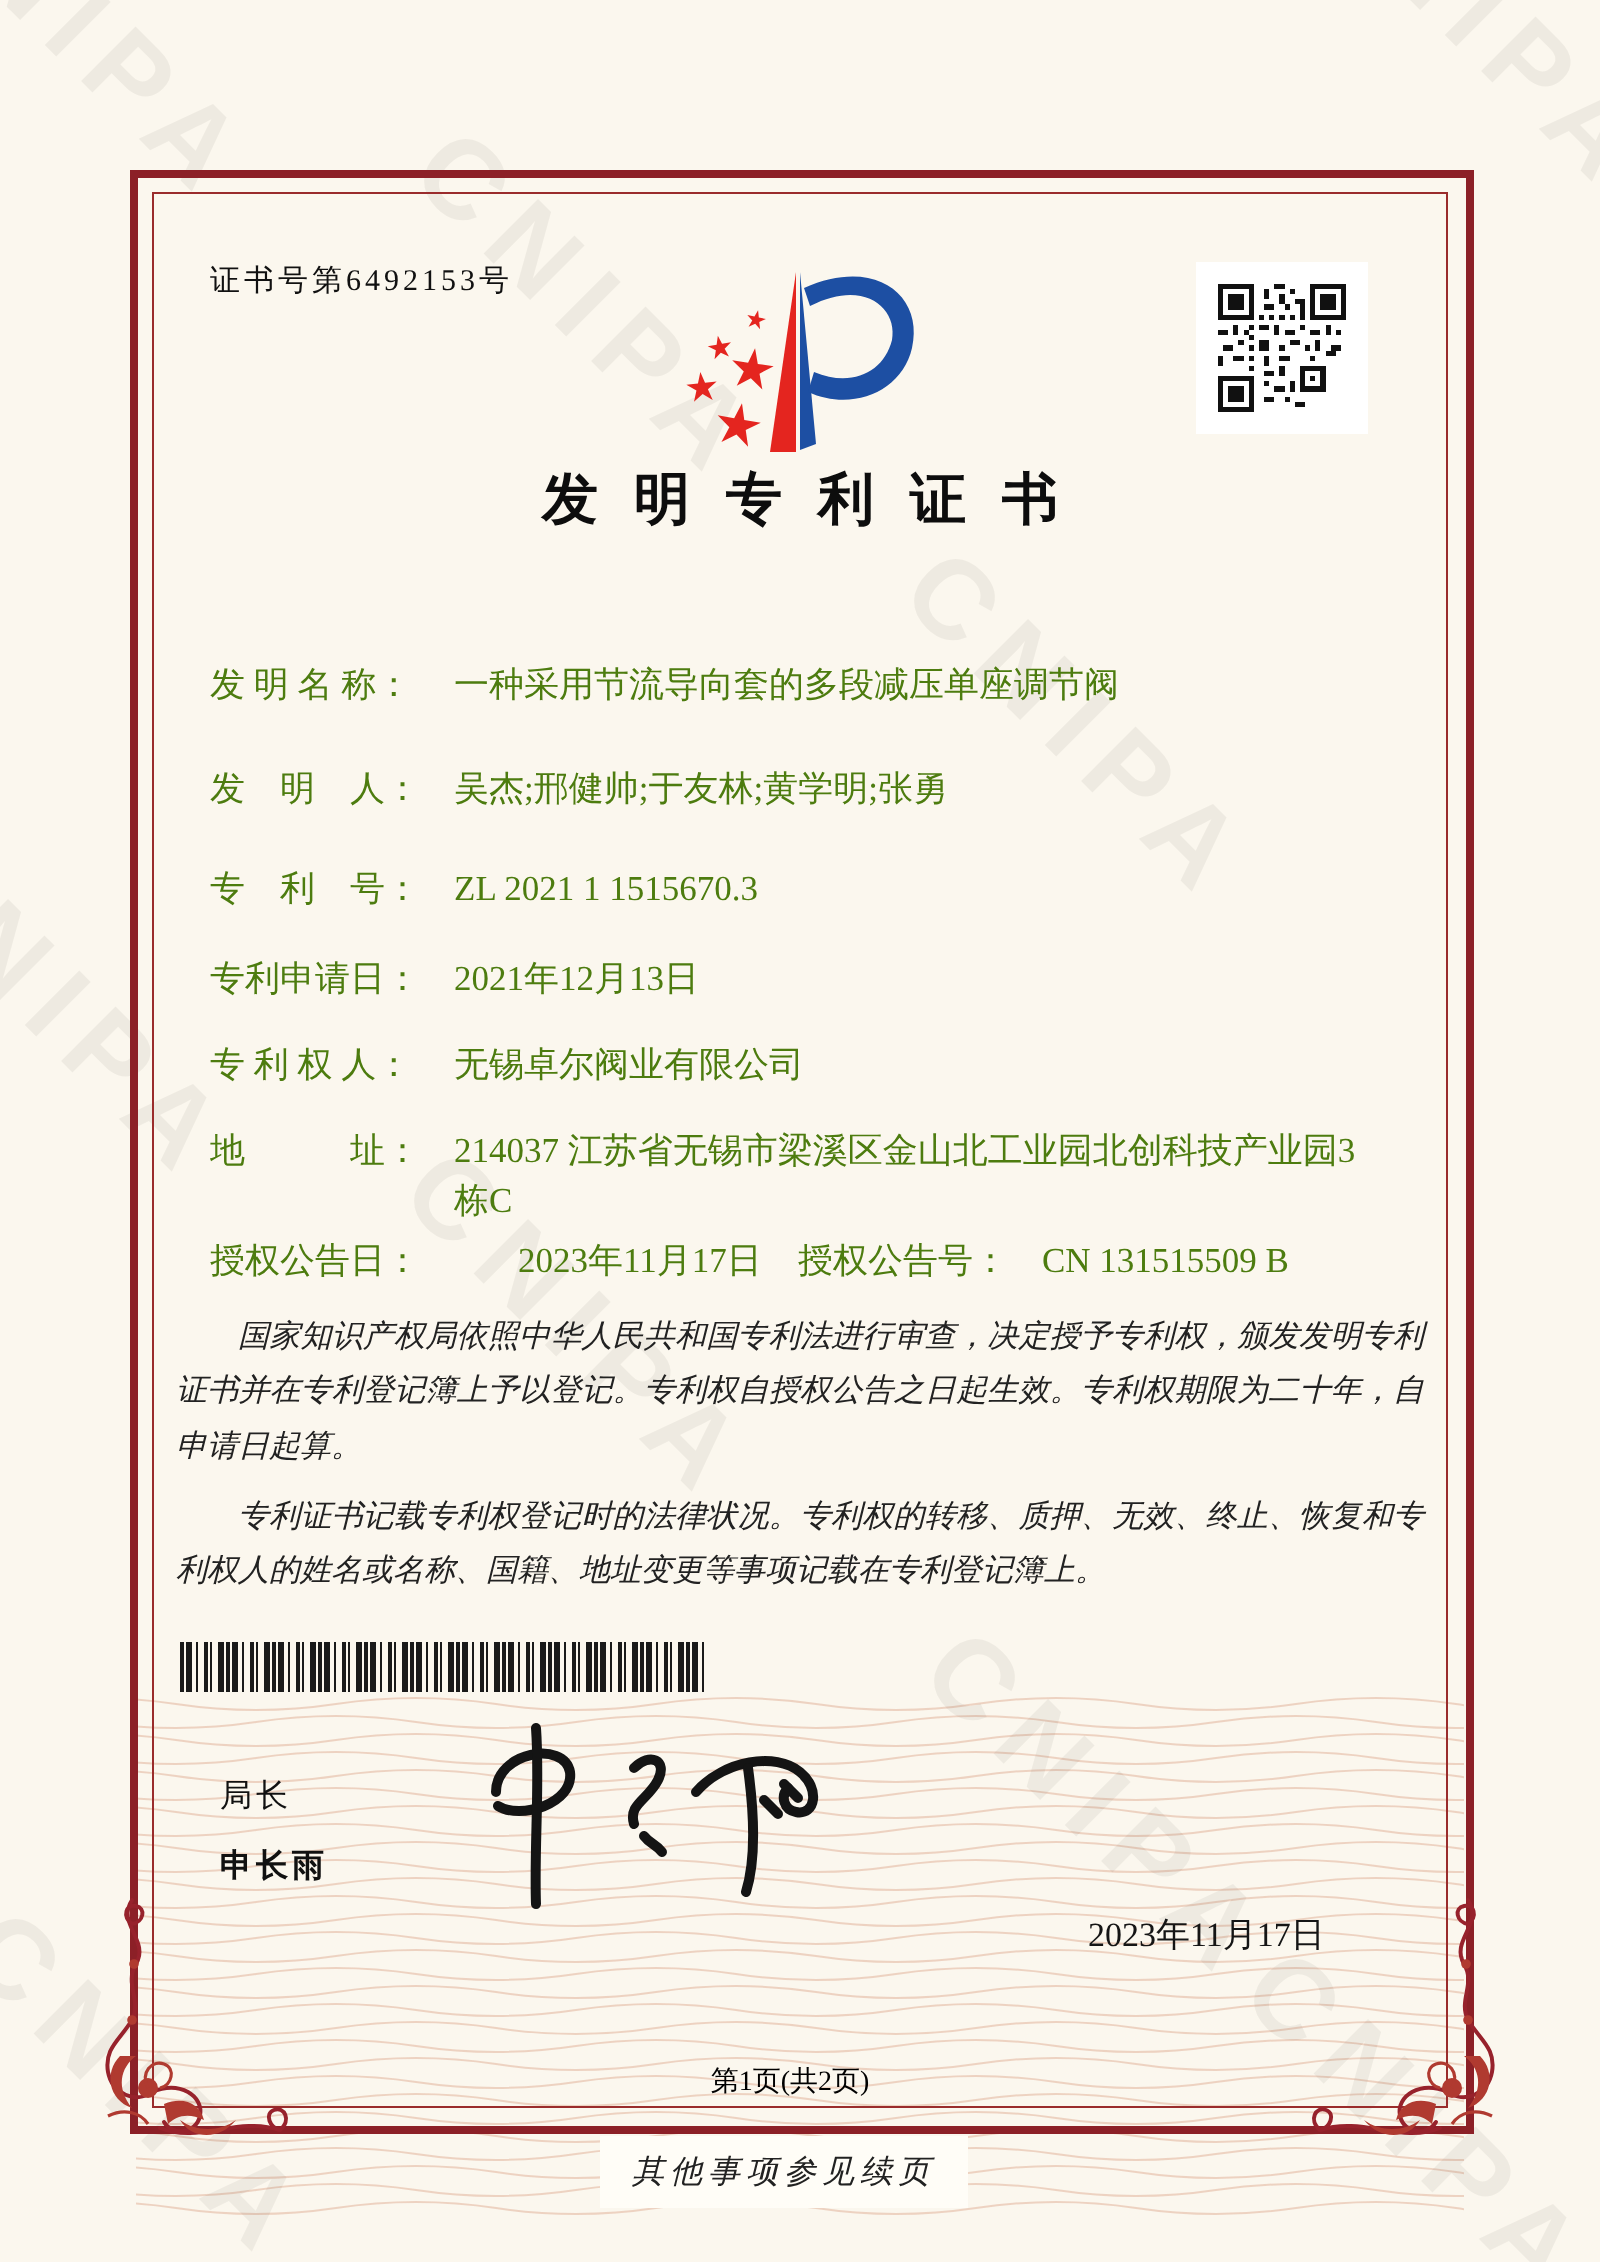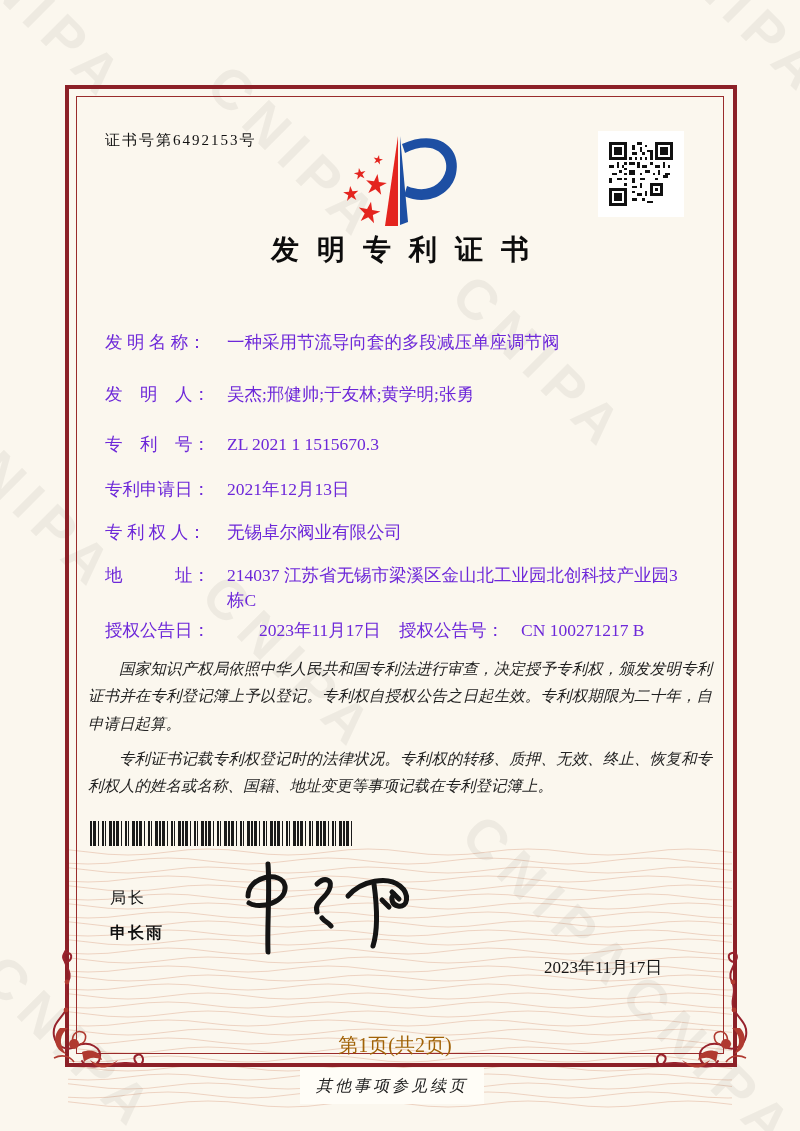--- a/index.html
+++ b/index.html
@@ -17,21 +17,21 @@
   .frame-inner{position:absolute;left:76px;top:96px;width:646px;height:956px;
       border:1px solid #9a2c2c;z-index:2;}
   
   .certno{position:absolute;left:105px;top:131px;font-size:15px;letter-spacing:2px;color:#111;z-index:3;}
   .logo{position:absolute;left:330px;top:124px;z-index:3;}
   .qrpatch{position:absolute;left:598px;top:131px;width:86px;height:86px;background:#ffffff;z-index:3;
       display:flex;align-items:center;justify-content:center;}
   .title{position:absolute;left:0;right:0;top:231px;text-align:center;font-size:28px;font-weight:bold;
       letter-spacing:18px;text-indent:18px;color:#0d0d0d;z-index:3;}
   
-  .row{position:absolute;left:105px;display:flex;font-size:17.5px;color:#6d28d9;z-index:3;line-height:1.45;}
+  .row{position:absolute;left:105px;display:flex;font-size:17.5px;color:#4d7c0f;z-index:3;line-height:1.45;}
   .lbl{flex:none;width:102px;white-space:pre;}
   .val{margin-left:20px;}
   .val-address{max-width:455px;}
   .grp2{position:absolute;left:294px;top:0;display:flex;}
   
   .paras{position:absolute;left:88px;top:655px;width:624px;z-index:3;
       font-style:italic;font-size:15.5px;line-height:1.76;color:#222;text-align:justify;}
   .paras p{margin:0 0 8px 0;text-indent:2em;}
   
   .barcode{position:absolute;left:90px;top:821px;width:262px;height:25px;z-index:3;
@@ -41,21 +41,21 @@
         #1a1a1a 8px 9px,rgba(0,0,0,0) 9px 12px,
         #1a1a1a 12px 14px,rgba(0,0,0,0) 14px 15px,
         #1a1a1a 15px 16px,rgba(0,0,0,0) 16px 19px,
         #1a1a1a 19px 22px,rgba(0,0,0,0) 22px 23px);}
   .sig-title{position:absolute;left:110px;top:888px;font-size:16px;color:#111;z-index:3;
       font-family:"Liberation Sans","DejaVu Sans",sans-serif;letter-spacing:2px;}
   .sig-name{position:absolute;left:110px;top:923px;font-size:16px;color:#111;z-index:3;
       font-family:"Liberation Sans","DejaVu Sans",sans-serif;letter-spacing:2px;font-weight:bold;}
   .sig-script{position:absolute;left:222px;top:858px;z-index:3;}
   .issue-date{position:absolute;left:544px;top:956px;font-size:17px;color:#151515;z-index:3;}
-  .pageinfo{position:absolute;left:0;right:10px;top:1032px;text-align:center;font-size:20px;color:#a16207;z-index:3;}
+  .pageinfo{position:absolute;left:0;right:10px;top:1032px;text-align:center;font-size:14px;color:#000000;z-index:3;}
   .note{position:absolute;left:300px;top:1068px;width:184px;height:36px;background:#fffdf7;z-index:3;
       display:flex;align-items:center;justify-content:center;
       font-style:italic;font-size:16px;letter-spacing:3px;color:#222;}
   
   .orn{position:absolute;top:948px;z-index:4;}
   .orn-left{left:30px;}
   .orn-right{right:30px;transform:scaleX(-1);}
 </style>
 </head>
 <body>
@@ -224,21 +224,21 @@
   </div>
   <div class="row" style="top:563px;">
     <span class="lbl">地　　　址：</span>
     <span class="val val-address">214037 江苏省无锡市梁溪区金山北工业园北创科技产业园3栋C</span>
   </div>
   <div class="row" style="top:618px;width:560px;gap:32px;">
     <span class="lbl">授权公告日：</span>
     <span class="val">2023年11月17日</span>
     <span class="grp2">
       <span class="lbl">授权公告号：</span>
-      <span class="val">CN 100271217 B</span>
+      <span class="val">CN 131515509 B</span>
     </span>
   </div>
 
   <div class="paras">
     <p>国家知识产权局依照中华人民共和国专利法进行审查，决定授予专利权，颁发发明专利证书并在专利登记簿上予以登记。专利权自授权公告之日起生效。专利权期限为二十年，自申请日起算。</p>
     <p>专利证书记载专利权登记时的法律状况。专利权的转移、质押、无效、终止、恢复和专利权人的姓名或名称、国籍、地址变更等事项记载在专利登记簿上。</p>
   </div>
 
   <div class="barcode"></div>
 

